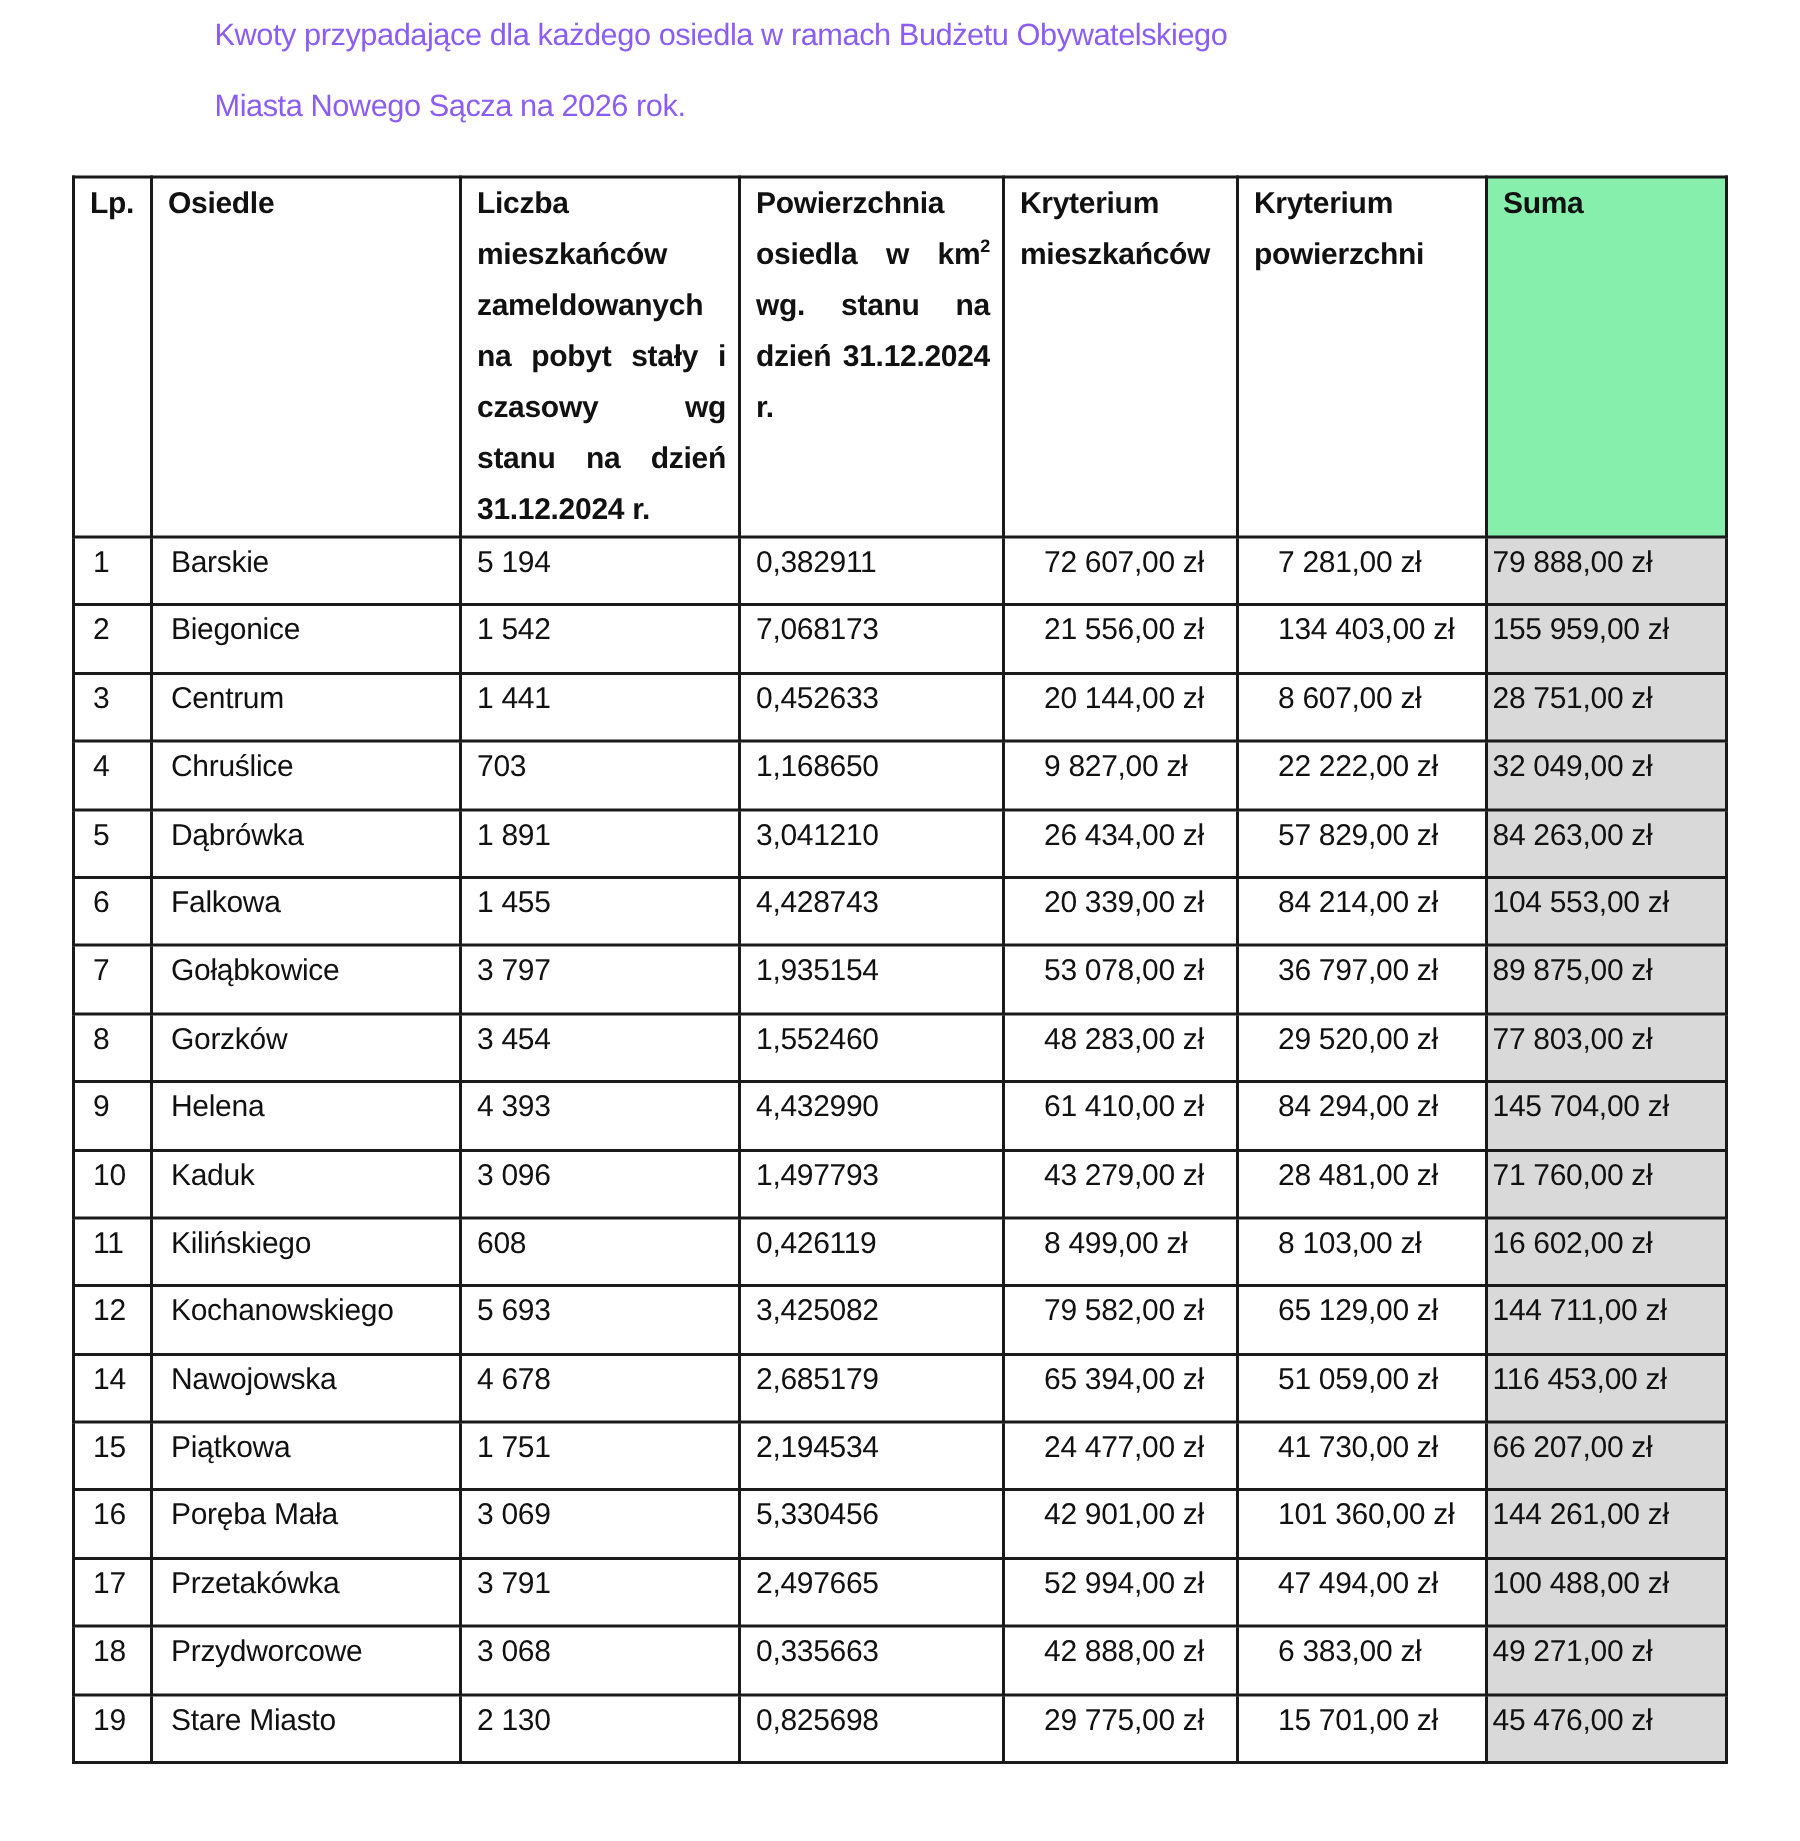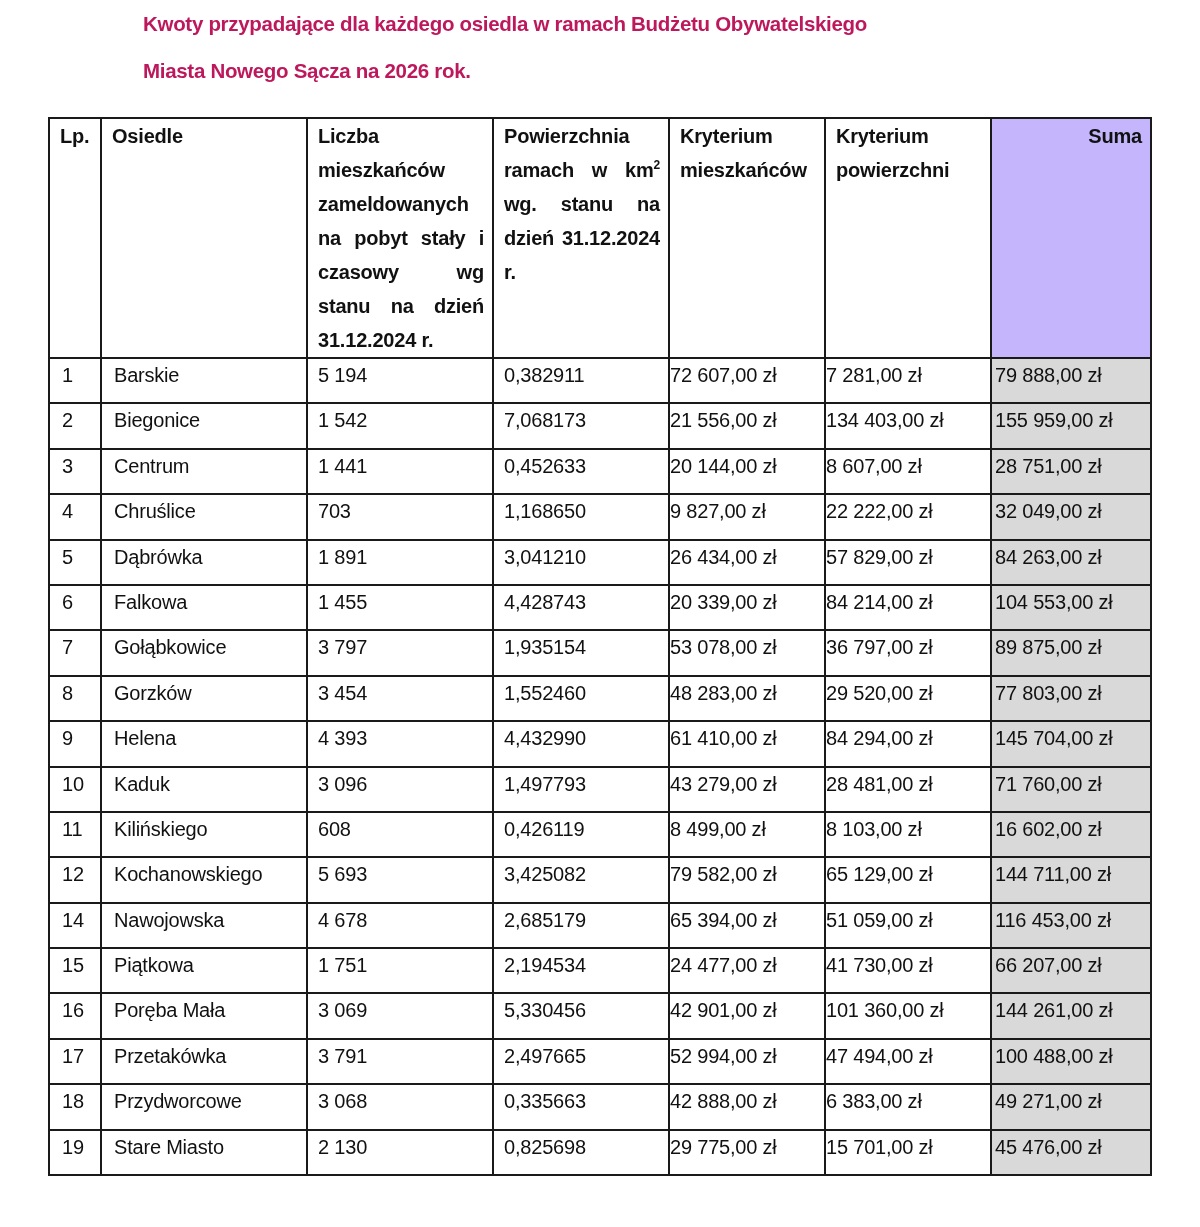--- a/index.html
+++ b/index.html
@@ -1,22 +1,22 @@
 <!DOCTYPE html>
 <html><head>
 <meta charset="utf-8">
 <style>
   html, body { margin: 0; padding: 0; background: #ffffff; }
   body {
     width: 1200px; height: 1227px; position: relative; overflow: hidden;
     font-family: "Liberation Sans", "DejaVu Sans", sans-serif; color: #111;
   }
   .title {
-    position: absolute; left: 143px; font-weight: bold; font-size: 20.5px;
-    letter-spacing: -0.3px; color: #be185d; white-space: nowrap;
+    position: absolute; left: 143px; font-weight: normal; font-size: 20.5px;
+    letter-spacing: -0.3px; color: #8b5cf6; white-space: nowrap;
   }
   .title.l1 { top: 12px; }
   .title.l2 { top: 59px; }
   table.budget {
     position: absolute; left: 48px; top: 117px;
     border-collapse: collapse; table-layout: fixed;
     font-size: 20px; letter-spacing: -0.2px;
   }
   table.budget td, table.budget th {
     border: 2px solid #1a1a1a; padding: 0; vertical-align: top;
@@ -28,27 +28,27 @@
   col.c-k1 { width: 156px; }
   col.c-k2 { width: 166px; }
   col.c-sum { width: 160px; }
   thead th {
     height: 236px; font-weight: bold; text-align: left; vertical-align: middle;
     line-height: 34px;
   }
   thead th .in { padding: 0 8px 0 10px; }
   thead th.lp .in { padding-left: 10px; }
   thead th.justify .in { text-align: justify; text-align-last: left; }
-  thead th.sum { background: #c4b5fd; text-align: right; }
+  thead th.sum { background: #86efac; }
   sup { font-size: 12px; line-height: 0; vertical-align: 8px; }
   tbody td { height: 43.4px; line-height: 32px; }
   tbody td .in { padding: 0 6px 0 10px; white-space: nowrap; }
   tbody td.lp .in { padding-left: 12px; }
   tbody td.name .in { padding-left: 12px; }
-  tbody td.money .in { padding-left: 0; }
+  tbody td.money .in { padding-left: 26px; }
   tbody td.sum { background: #d9d9d9; }
   tbody td.sum .in { padding-left: 3px; }
 </style>
 </head>
 <body>
 
 <div class="title l1">Kwoty przypadające dla każdego osiedla w ramach Budżetu Obywatelskiego</div>
 <div class="title l2">Miasta Nowego Sącza na 2026 rok.</div>
 
 <table class="budget">
@@ -66,21 +66,21 @@
       <th class="lp">
           <div class="in">Lp.</div>
         </th>
       <th>
           <div class="in">Osiedle</div>
         </th>
       <th class="justify">
           <div class="in">Liczba mieszkańców zameldowanych na pobyt stały i czasowy wg stanu na dzień 31.12.2024 r.</div>
         </th>
       <th class="justify">
-          <div class="in"><span>Powierzchnia ramach w km</span><sup>2</sup><span> wg. stanu na dzień 31.12.2024 r.</span></div>
+          <div class="in"><span>Powierzchnia osiedla w km</span><sup>2</sup><span> wg. stanu na dzień 31.12.2024 r.</span></div>
         </th>
       <th>
           <div class="in">Kryterium mieszkańców</div>
         </th>
       <th>
           <div class="in">Kryterium powierzchni</div>
         </th>
       <th class="sum">
           <div class="in">Suma</div>
         </th>

